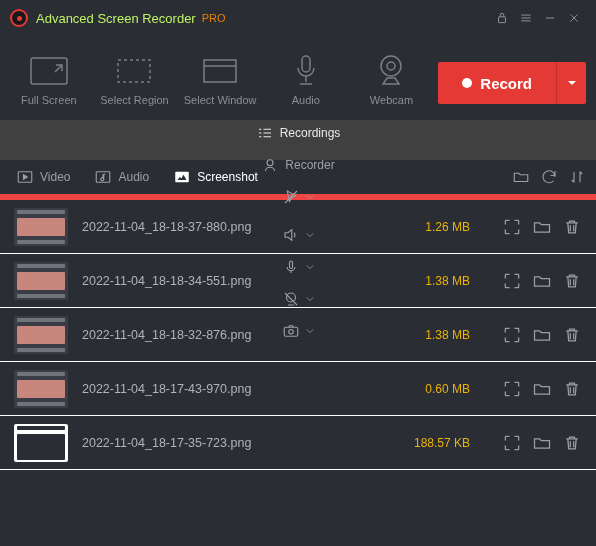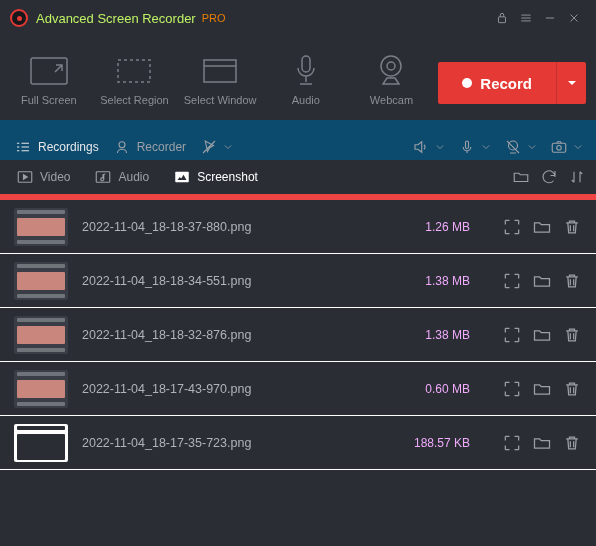--- a/index.html
+++ b/index.html
@@ -17,42 +17,42 @@
   .mode { width: 80px; display: flex; flex-direction: column; align-items: center; gap: 6px; cursor: pointer; }
   .mode-icon { width: 44px; height: 34px; display: flex; align-items: center; justify-content: center; }
   .mode-icon svg { stroke: #7a7e85; fill: none; stroke-width: 1.5; }
   .mode-label { font-size: 11px; color: #8b8f95; }
   .record-wrap { display: flex; margin-left: auto; margin-top: 8px; }
   .record-btn { background: #e53935; color: #fff; height: 42px; padding: 0 24px; border: none; cursor: pointer; font-size: 15px; font-weight: 600; display: flex; align-items: center; gap: 8px; border-radius: 2px 0 0 2px; }
   .record-btn::before { content: ""; width: 10px; height: 10px; border-radius: 50%; background: #fff; }
   .record-dd { background: #e53935; color: #fff; width: 30px; border: none; cursor: pointer; border-left: 1px solid rgba(0,0,0,.15); border-radius: 0 2px 2px 0; display:flex;align-items:center;justify-content:center;}
   .record-dd svg { width:10px;height:10px;fill:#fff; }
 
-  .toolbar { display: flex; align-items: flex-end; height: 40px; padding: 0 10px; background: #0c4a6e; gap: 6px; }
+  .toolbar { display: flex; align-items: center; height: 40px; padding: 0 10px; background: #404040; gap: 6px; flex-direction: column; }
   .tb-item { display: flex; align-items: center; gap: 6px; cursor: pointer; font-size: 12px; padding: 4px 4px; color:#9ba0a6;}
   .tb-item.active { color:#e6e8ea; }
   .tb-icon { width: 18px; height: 18px; display:flex;align-items:center;justify-content:center;}
   .tb-icon svg { stroke: currentColor; fill: none; stroke-width:1.5; }
   .caret { width:8px;height:8px; }
   .tb-sep { flex:1; }
 
   .tabs { display:flex; align-items:center; height: 40px; padding: 0 10px; gap: 12px; border-bottom:6px solid #ef4444;}
   .tab { display:flex; align-items:center; gap:6px; font-size:12px; cursor:pointer; padding:4px 6px; color:#9ba0a6;}
   .tab.active { color:#fff; }
   .tab .tb-icon svg { stroke: currentColor; }
   .tab-actions { margin-left:auto; display:flex; gap:10px; }
   .tab-actions .tb-icon { cursor:pointer; color:#9ba0a6;}
 
   .list { }
   .row { display:flex; align-items:center; height:54px; padding: 0 14px; gap:14px; border-bottom:1px solid #ffffff; cursor:pointer;}
   .thumb { width:54px; height:38px; background:#3a3d45; border-radius:2px; overflow:hidden; display:flex; flex-direction:column;}
   .thumb .line { height:4px; margin:2px 3px; background:#6f737a; border-radius:1px;}
   .thumb .block { flex:1; margin:2px 3px; background:#c9867c; border-radius:1px;}
   .fname { font-size:12.5px; color:#b0b3b9; flex:0 0 240px;}
-  .fsize { font-size:12px; color:#f0abfc; width:80px; text-align:right; margin-left:auto;}
+  .fsize { font-size:12px; color:#eab308; width:80px; text-align:right; margin-left:auto;}
   .row-actions { display:flex; gap:10px; margin-left:18px;}
   .row-actions .tb-icon { cursor:pointer; width:20px;height:20px;}
   .row-actions svg { stroke:#9ba0a6; }
 </style>
 </head>
 <body>
 
 <div class="titlebar">
   <div class="logo"></div>
   <span class="title">Advanced Screen Recorder</span>

